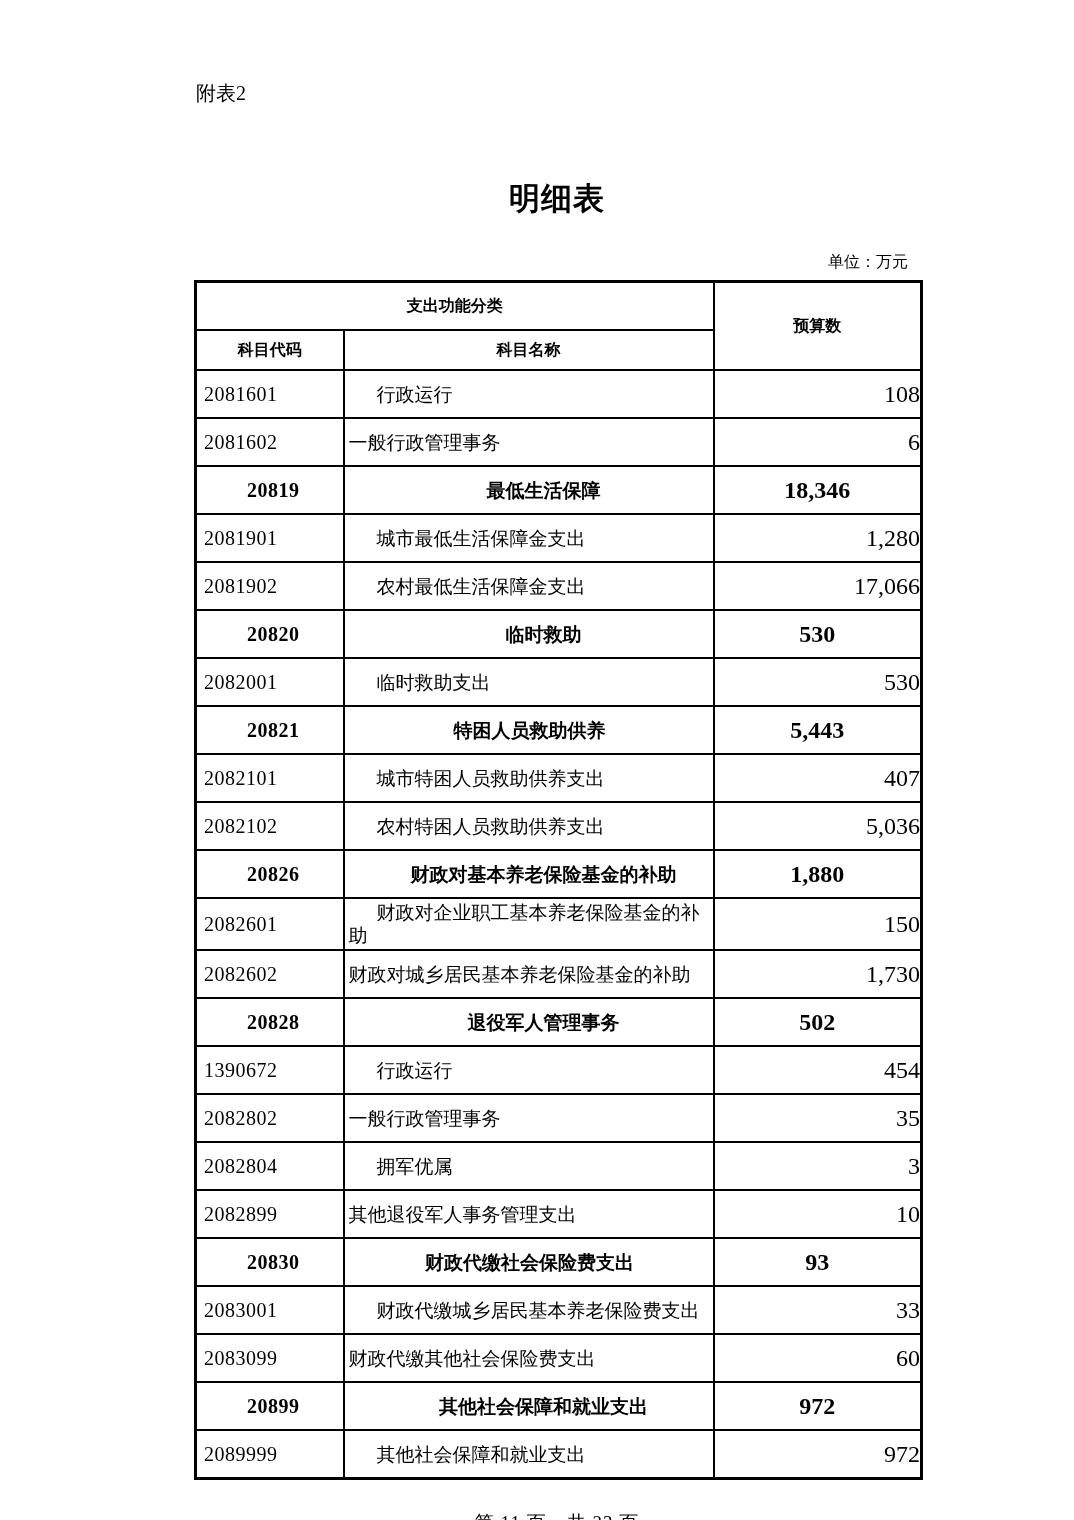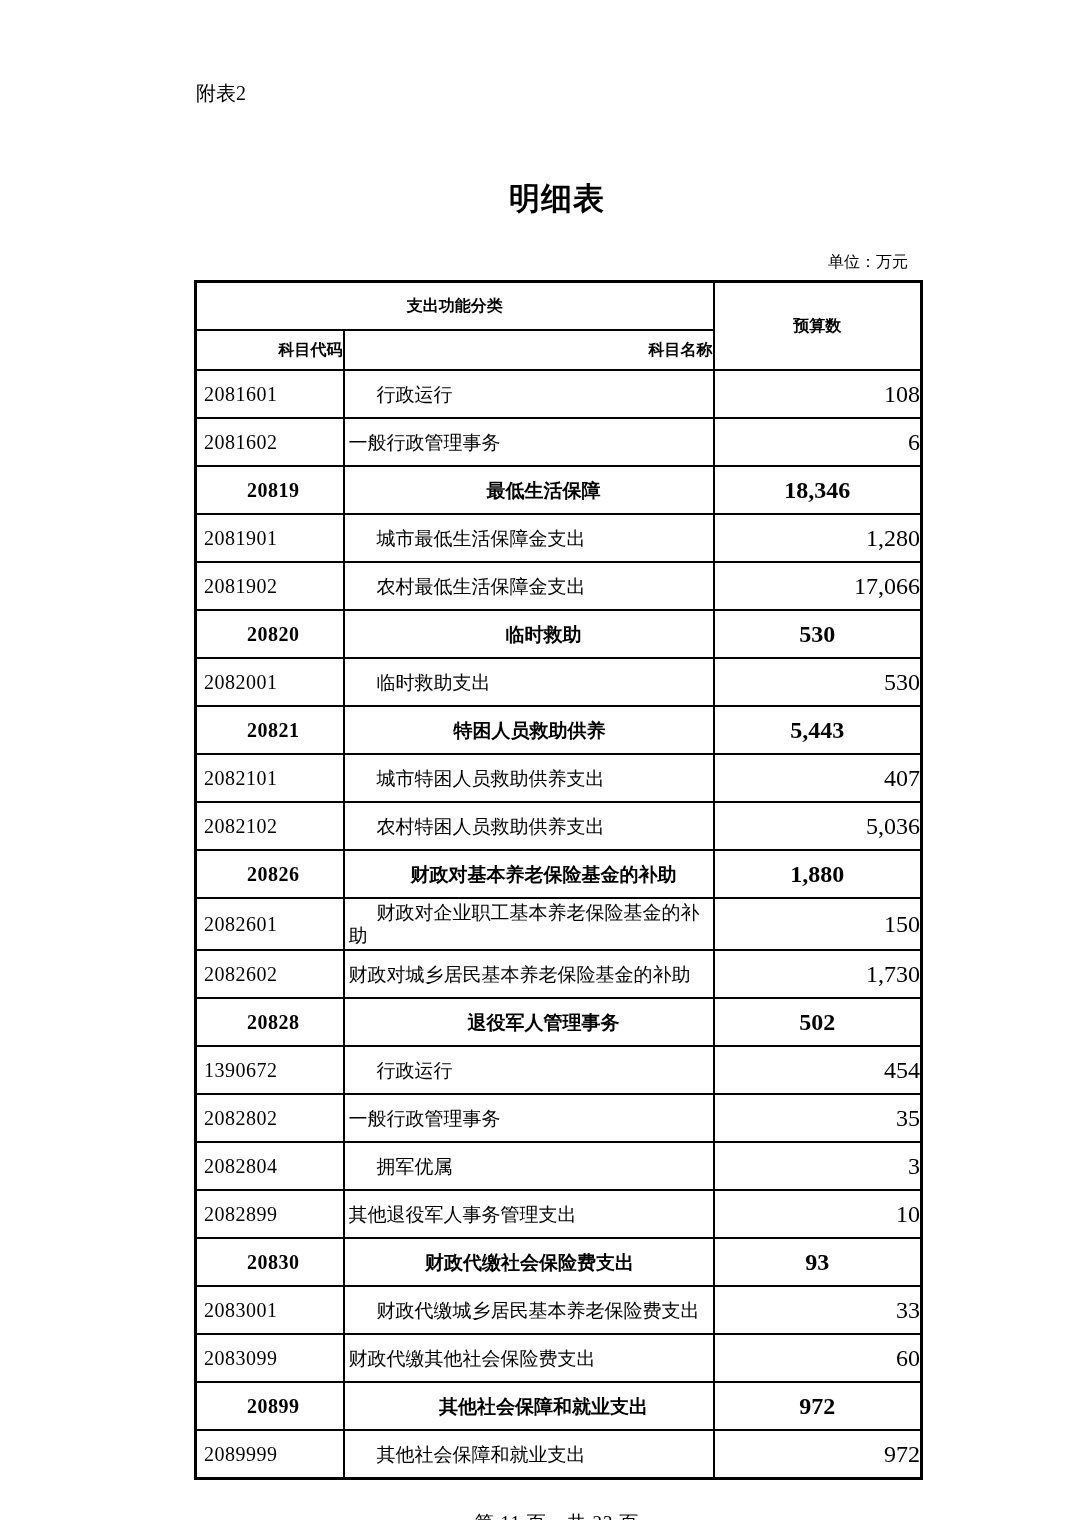--- a/index.html
+++ b/index.html
@@ -30,21 +30,21 @@
     border-collapse:collapse; table-layout:fixed;
     width:726px; margin-top:7px;
     border:3px solid #000;
   }
   table.budget th, table.budget td {
     border:2px solid #000;
     overflow:hidden;
   }
   th { font-size:16px; font-weight:bold; text-align:center; padding:0; }
   .hrow1 th { height:46px; }
-  .hrow2 th { height:38px;text-align:right; }
+  .hrow2 th { height:38px; }
   td { font-size:19px; height:42px; padding:2px 0; vertical-align:middle; }
   td.code-cell { padding-left:7px; font-size:20px; letter-spacing:0.5px; }
   td.name-cell { padding-left:4px; padding-right:2px; line-height:23px; }
   td.name-cell.indent { text-indent:28px;margin-left:48px; }
   td.value-cell { text-align:right; font-size:24px; }
   tr.bold td { font-weight:bold;text-align:center; }
   .footer {
     margin-top:30px; text-align:center; font-size:19px; letter-spacing:1px;
   }
 </style>

